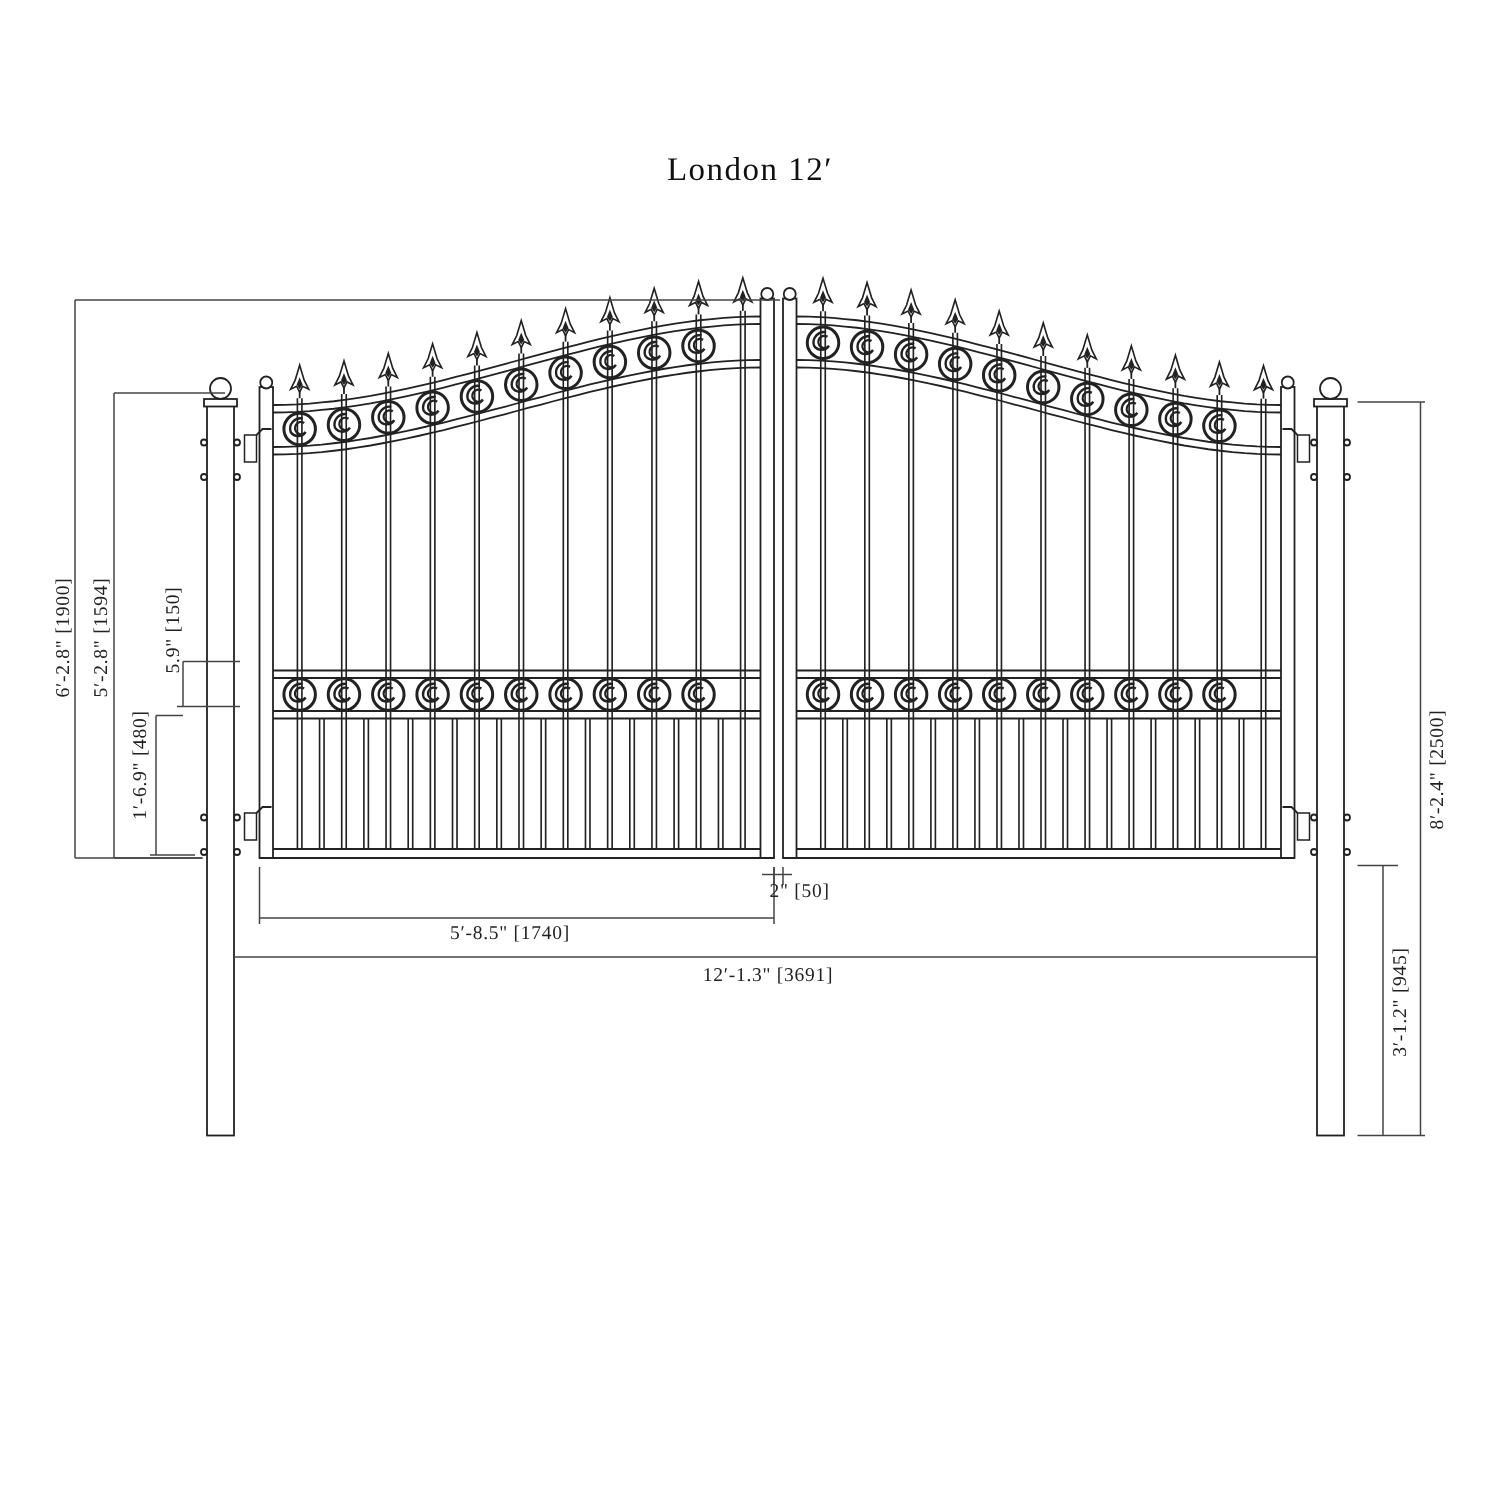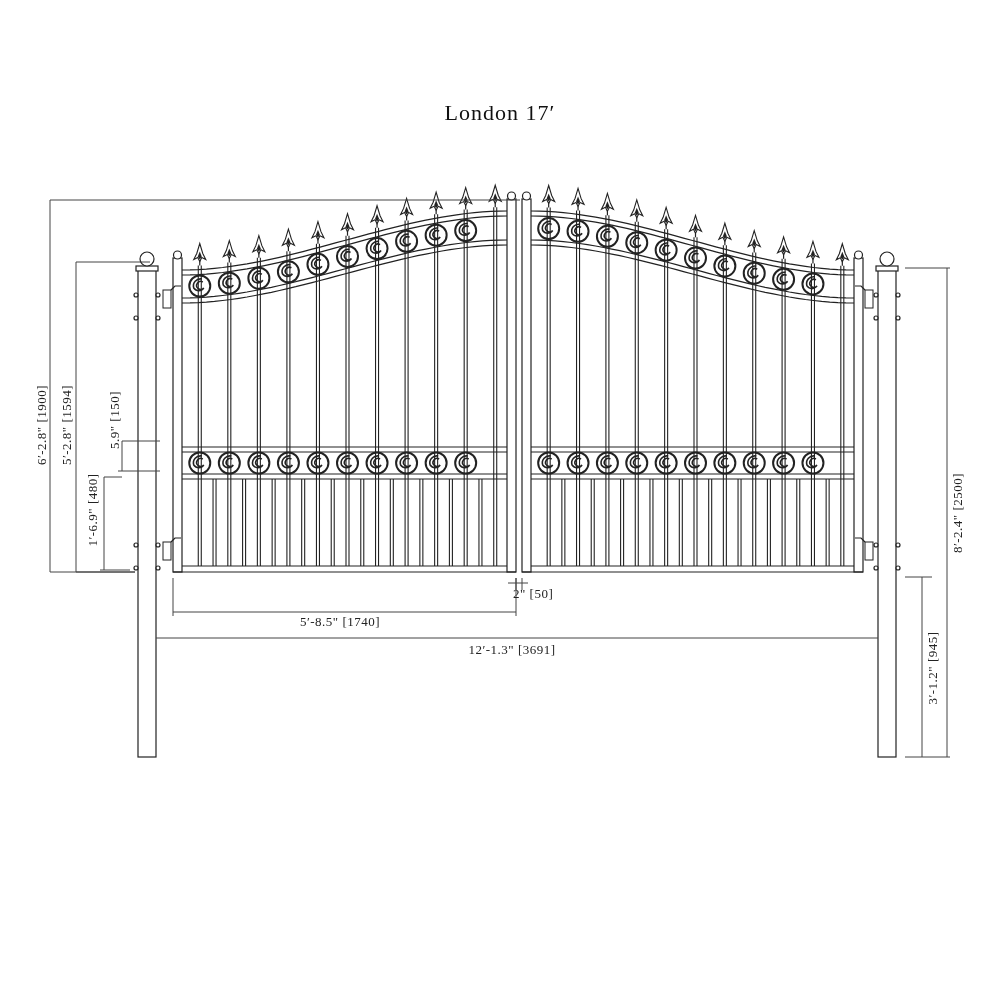--- a/index.html
+++ b/index.html
@@ -4,21 +4,21 @@
 <style>
   html, body { margin: 0; padding: 0; background: #ffffff; }
   body { width: 1000px; height: 1000px; position: relative; overflow: hidden; font-family: "DejaVu Serif", serif; }
   #title { position: absolute; left: 0; width: 1000px; top: 100px; text-align: center; font-family: "Liberation Serif", serif; font-size: 22px; color: #111; letter-spacing: 1px; }
   svg { position: absolute; left: 0; top: 0; }
   .dimtxt { font-family: "Liberation Serif", serif; font-size: 13px; fill: #222; letter-spacing: 0.5px; }
 </style>
 </head>
 <body>
 
-<div id="title">London 17′</div>
+<div id="title">London 12′</div>
 
 <svg id="drawing" width="1000" height="1000" viewBox="0 0 1000 1000">
   <defs>
     <g id="finial">
       <line x1="0" y1="0" x2="0" y2="-8" stroke="#222" stroke-width="1.2"></line>
       <path d="M0,-22 L-3,-12 L-6,-6 L-2,-8 L0,-4 L2,-8 L6,-6 L3,-12 Z" fill="#fff" stroke="#222" stroke-width="1.1"></path>
       <path d="M0,-14 L-2,-9 L0,-6 L2,-9 Z" fill="#222"></path>
     </g>
     <g id="scroll">
       <circle cx="0" cy="0" r="10.5" fill="none" stroke="#222" stroke-width="2"></circle>

